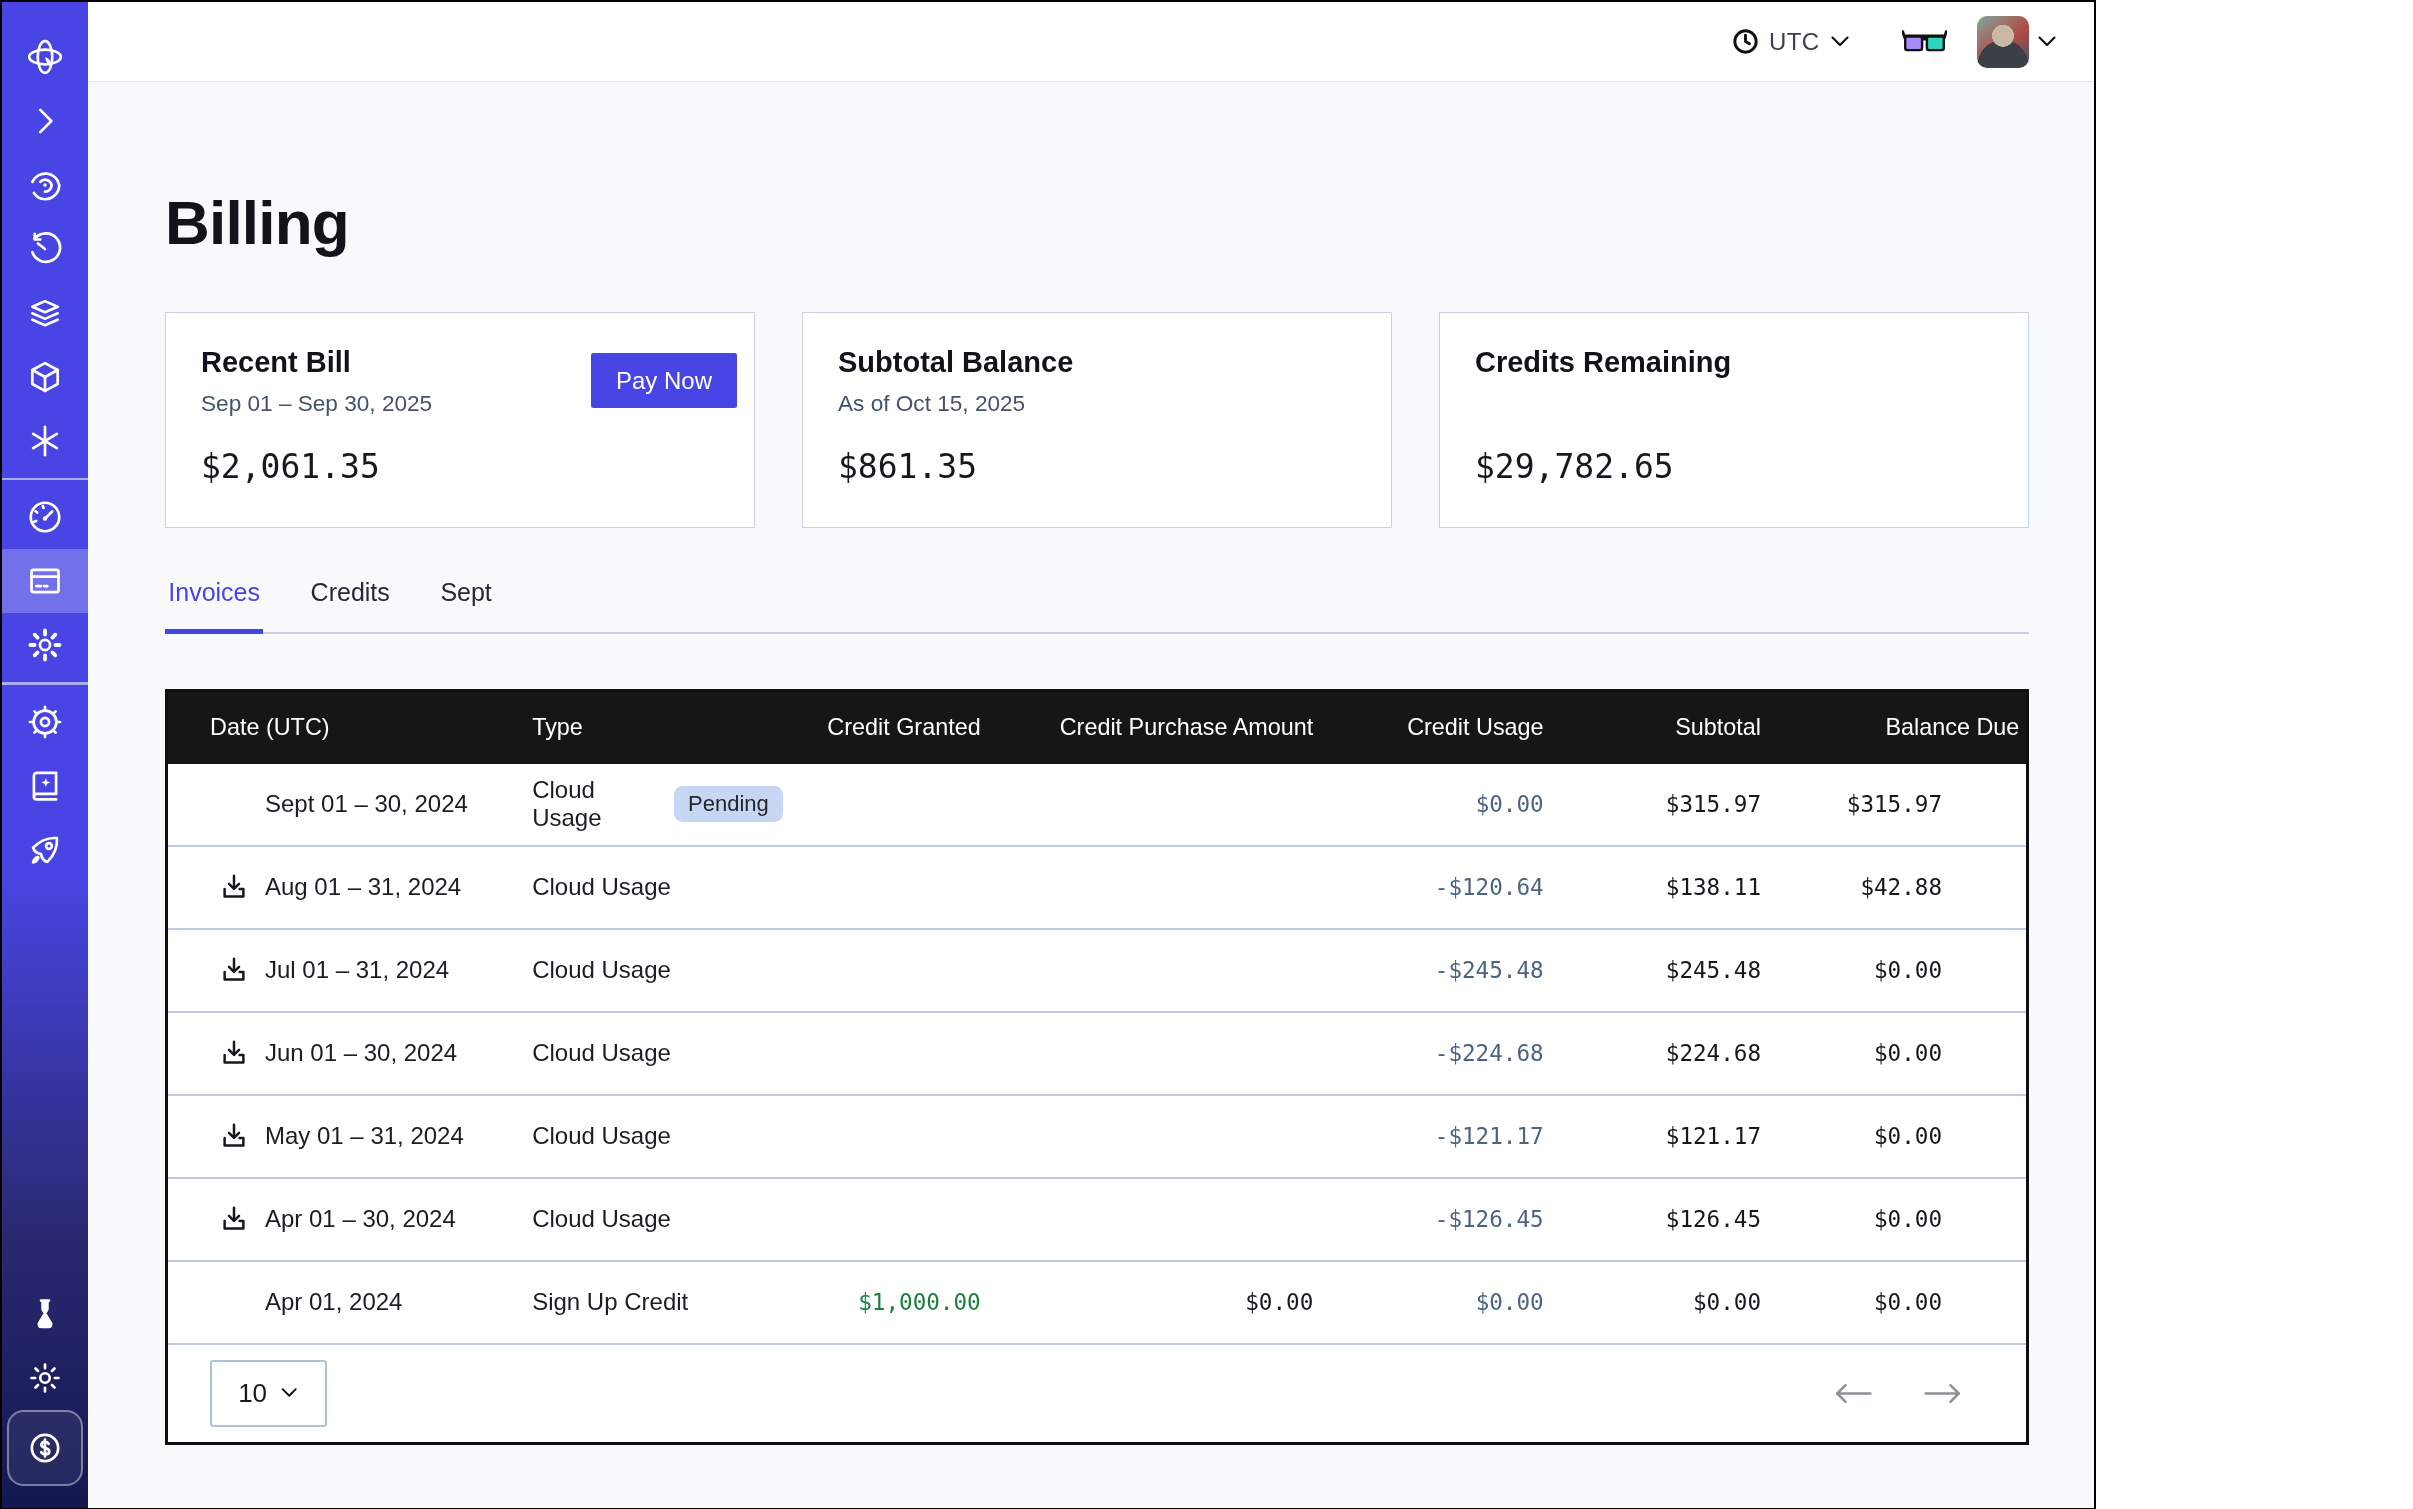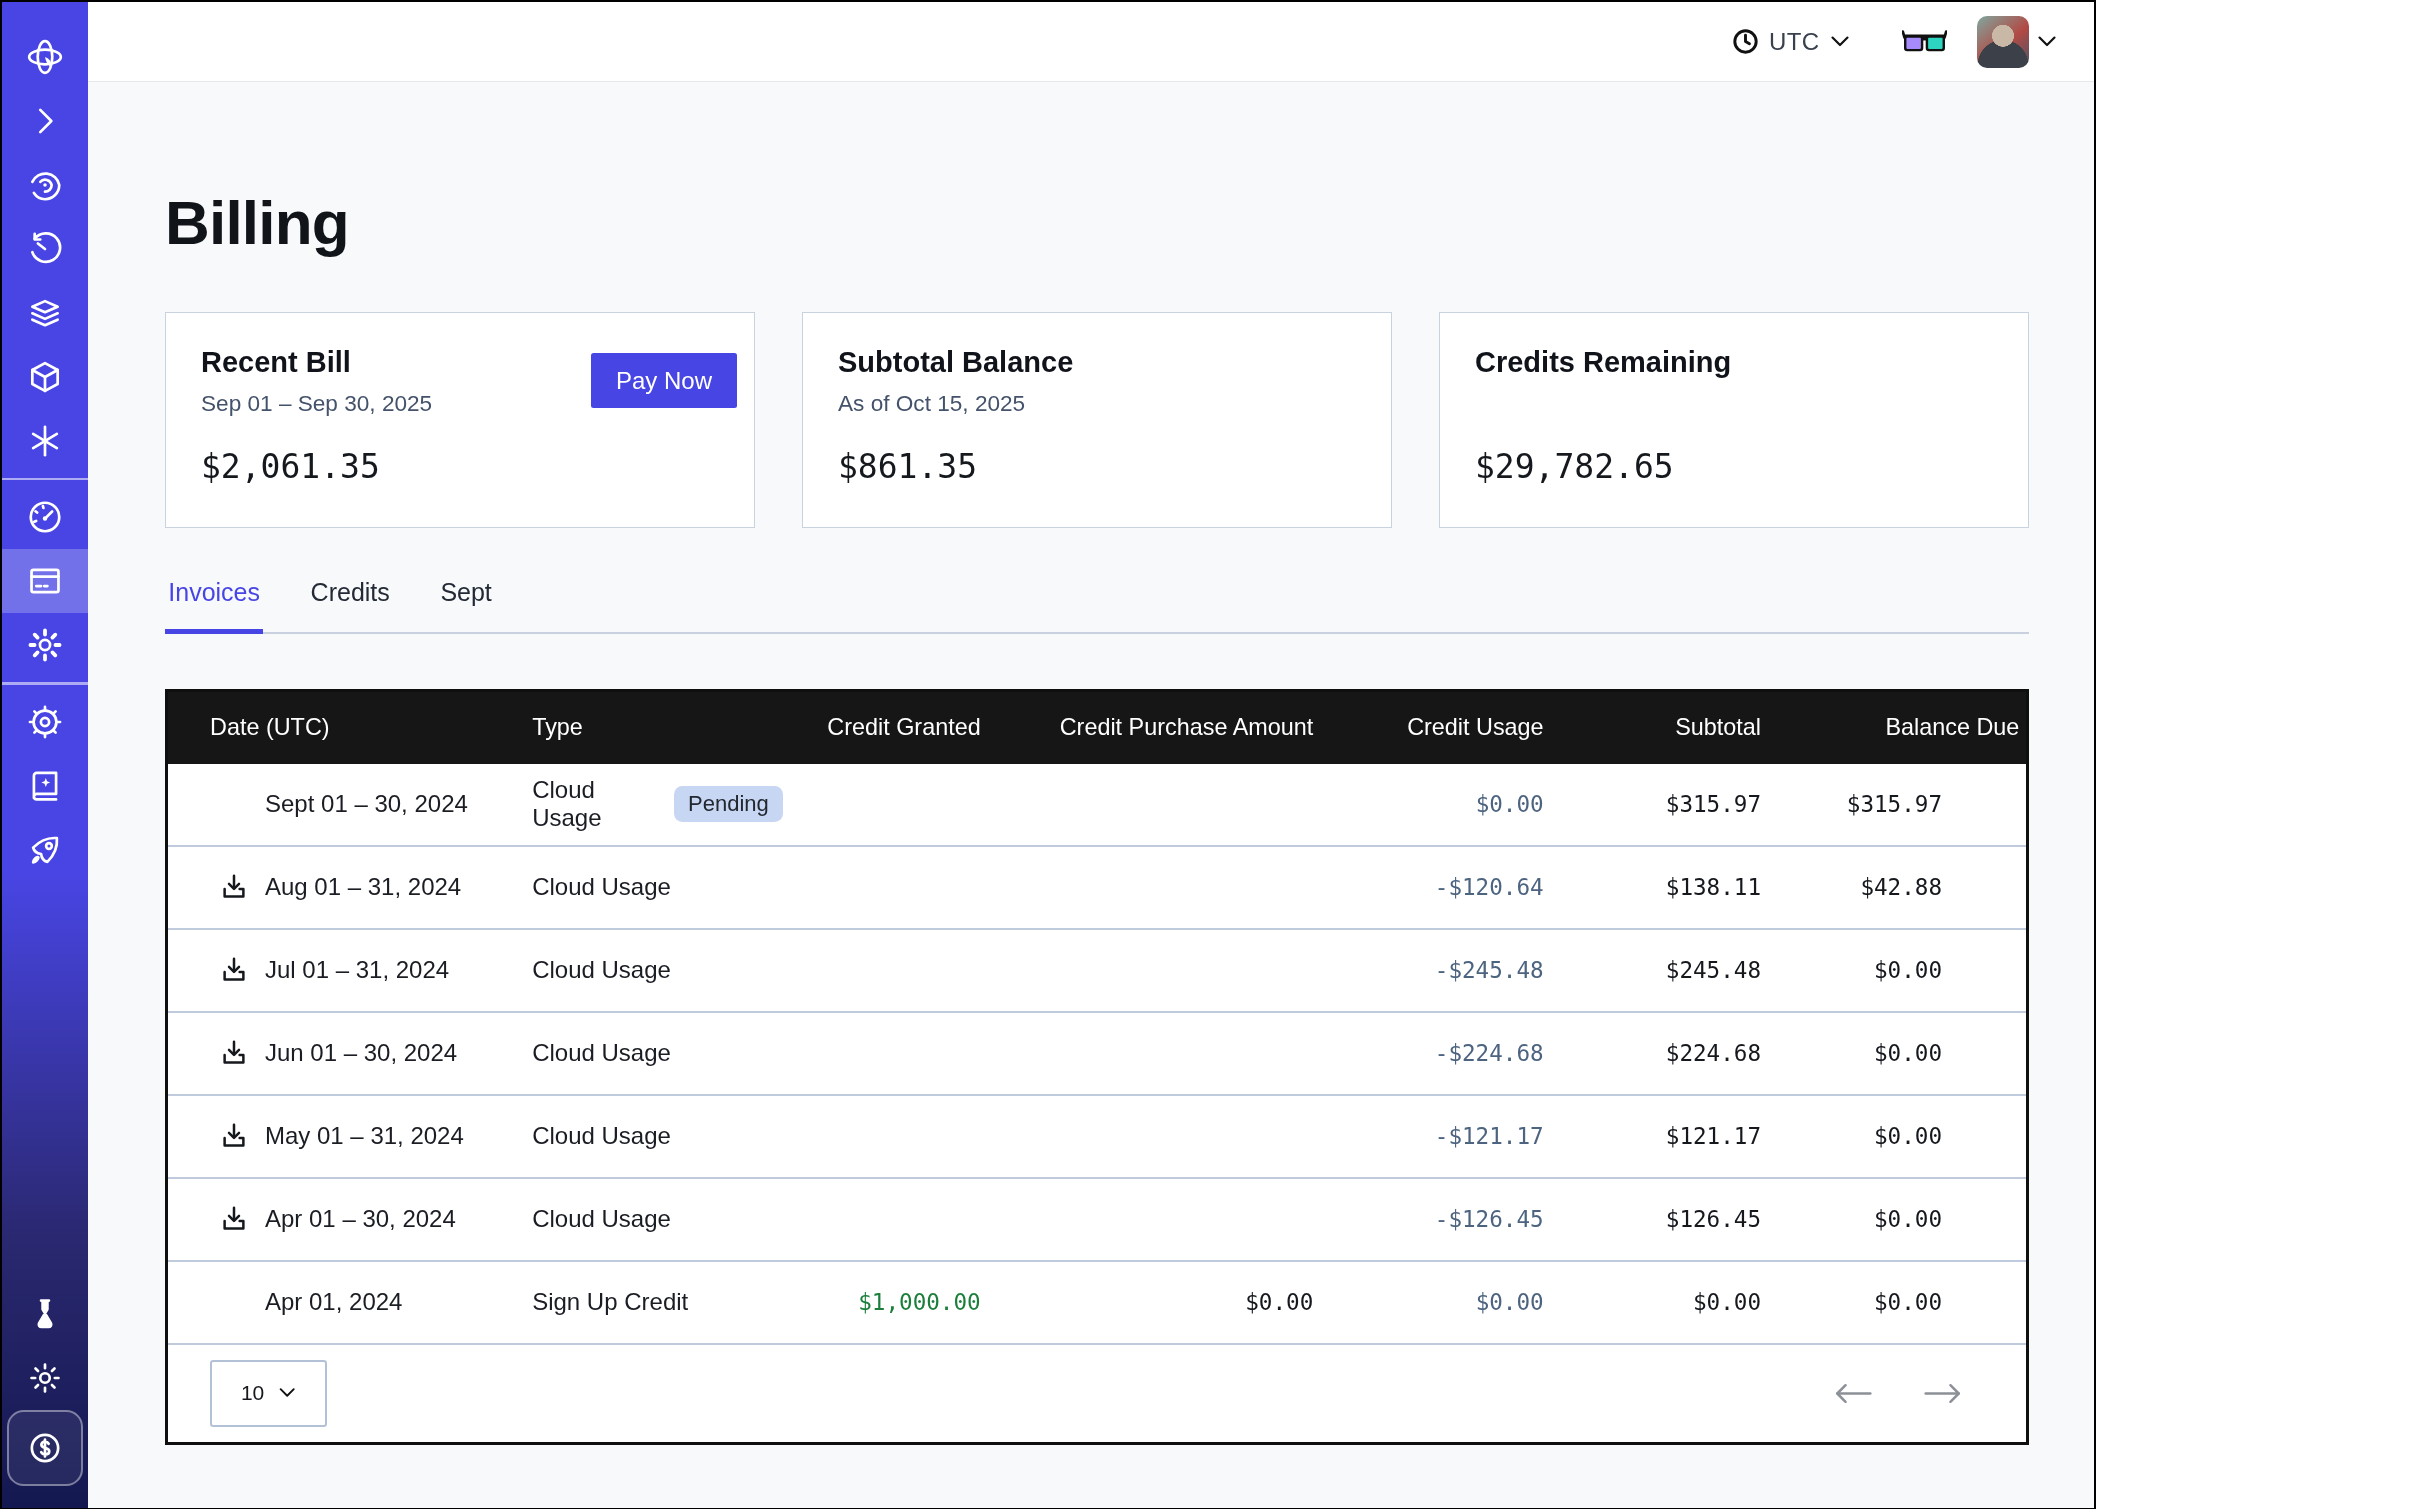--- a/index.html
+++ b/index.html
@@ -62,21 +62,21 @@
   .usage{color:var(--usage-blue,#4D6480);}
   .green{color:var(--credit-green,#1B7F3B);}
   .datecell{display:flex;align-items:center;padding-left:42px;}
   .dlslot{width:55px;flex:0 0 55px;display:flex;align-items:center;}
   .dlbtn{width:35px;height:35px;margin-left:6.7px;background:none;border:none;padding:0;cursor:pointer;display:flex;align-items:center;justify-content:center;}
   .dlbtn svg{width:30px;height:30px;stroke:#15181D;fill:none;stroke-width:2;stroke-linecap:round;stroke-linejoin:round;}
   .typecell{display:flex;align-items:center;gap:16.7px;}
   .badge{background:var(--badge-bg,#C6D6F3);color:#23272F;font-size:22px;padding:6.7px 14.2px;border-radius:8.4px;line-height:1;}
 
   .pagination{display:flex;align-items:center;border-top:2.5px solid var(--row-border,#BFCBDD);padding:15px 64px 15px 42px;background:#fff;}
-  .pgsize{width:117px;height:67px;box-sizing:border-box;border:2.5px solid #B3C1D6;border-radius:3.3px;background:#fff;display:flex;align-items:center;justify-content:center;gap:13.4px;font-size:21px;color:#15181D;cursor:pointer;}
+  .pgsize{width:117px;height:67px;box-sizing:border-box;border:2.5px solid #B3C1D6;border-radius:3.3px;background:#fff;display:flex;align-items:center;justify-content:center;gap:13.4px;font-size:26px;color:#15181D;cursor:pointer;}
   .pgarrows{margin-left:auto;display:flex;gap:52px;}
   .pg-arrow{background:none;border:none;padding:0;cursor:pointer;display:flex;align-items:center;}
   .pg-arrow svg{width:38px;height:27px;stroke:#8C9097;fill:none;stroke-width:3;stroke-linecap:round;stroke-linejoin:round;}
   .chev{width:20px;height:13.4px;stroke:#111;fill:none;stroke-width:2.6;stroke-linecap:round;stroke-linejoin:round;}
 </style>
 </head>
 <body>
 
 <div class="frame">
 

